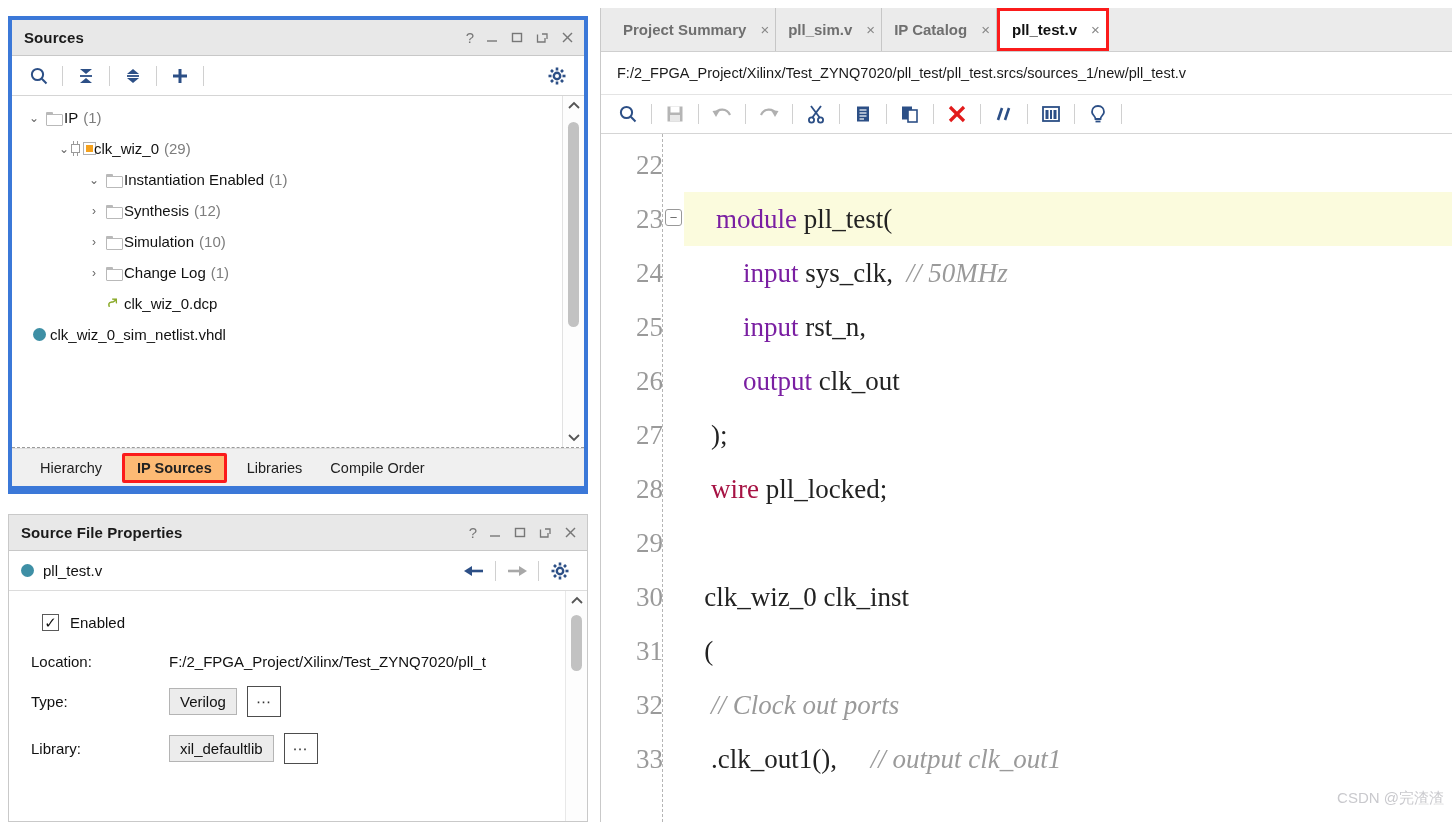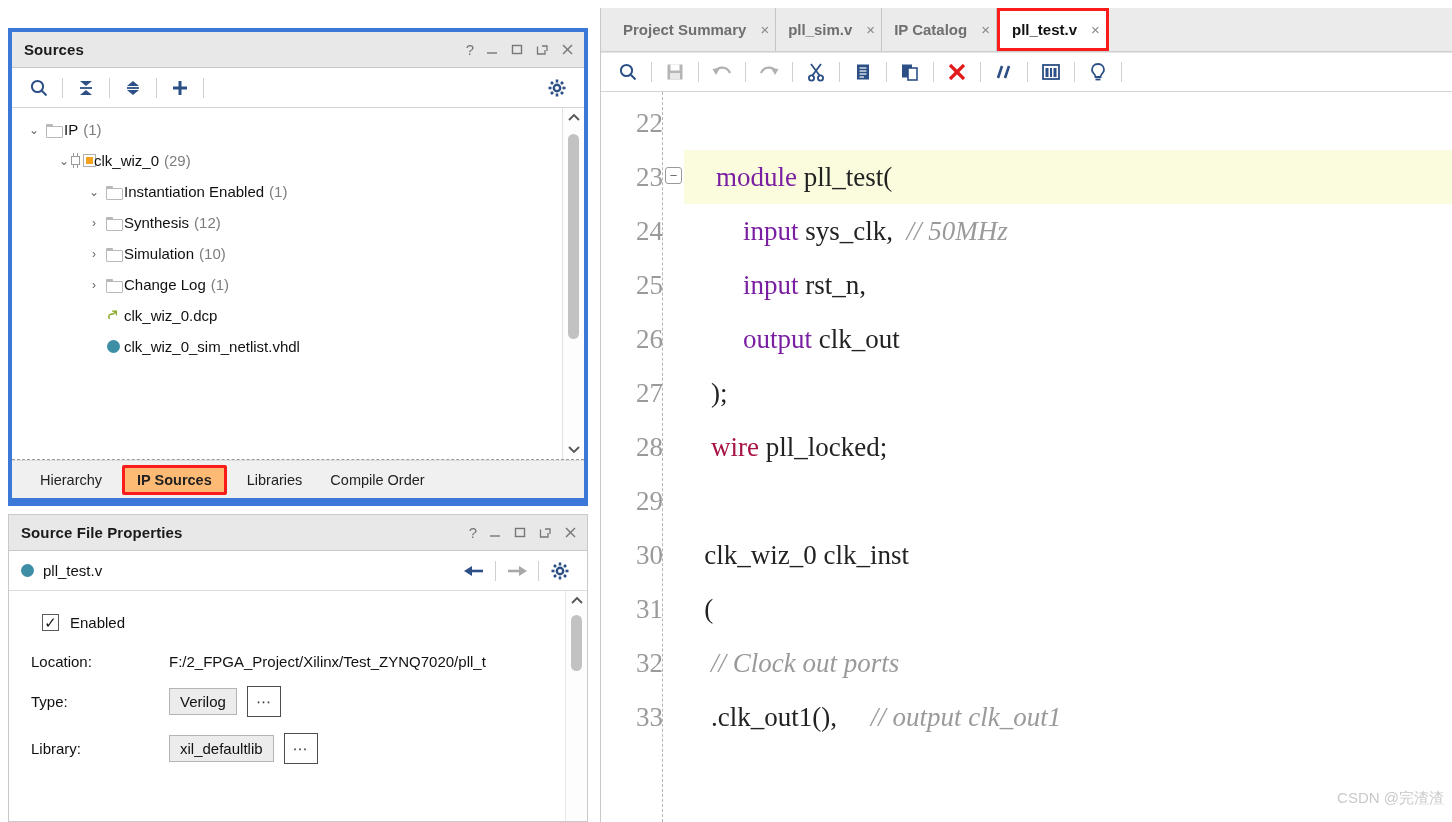--- a/index.html
+++ b/index.html
@@ -29,21 +29,21 @@
   .toolbar {
     height: 40px; background: #fff;
     border-bottom: 1px solid #d5d5d5;
     display: flex; align-items: center; padding: 0 10px;
   }
   .tb-ico { width: 34px; height: 26px; display: flex; align-items: center; justify-content: center; cursor: pointer; }
   .sep { width: 1px; height: 20px; background: #d0d0d0; margin: 0 6px; }
 
   
   #sources-panel {
-    position: absolute; left: 8px; top: 28px;
+    position: absolute; left: 8px; top: 16px;
     width: 580px; height: 478px;
     border: 4px solid #3b78d8;
     background: #fff;
     display: flex; flex-direction: column;
   }
   #sources-tree {
     flex: 1; position: relative; overflow: hidden;
     background: #fff; border-bottom: 1px dashed #9a9a9a;
   }
   .tree-scroll { position: absolute; inset: 0 22px 0 0; padding-top: 6px; }
@@ -355,21 +355,21 @@
             <span>Change Log</span>
             <span class="cnt">(1)</span>
           </div>
           <div class="tnode" style="padding-left: 74px;">
             <span class="arrow blank"></span>
             <span class="ico">
               <span class="dcp-ico"></span>
             </span>
             <span>clk_wiz_0.dcp</span>
           </div>
-          <div class="tnode" style="padding-left: 74px;">
+          <div class="tnode" style="">
             <span class="arrow blank"></span>
             <span class="ico">
               <span class="circ"></span>
             </span>
             <span>clk_wiz_0_sim_netlist.vhdl</span>
           </div>
         </div>
       <div class="tree-sb">
         <div class="sb-arrow">
           <svg width="14" height="10" viewBox="0 0 14 10">
@@ -517,20 +517,21 @@
           <span class="x">×</span>
         </div>
         <div class="etab-wrap sel">
           <div class="etab active">
             <span>pll_test.v</span>
             <span class="x">×</span>
           </div>
         </div>
       </div>
 
+    <div class="epath">F:/2_FPGA_Project/Xilinx/Test_ZYNQ7020/pll_test/pll_test.srcs/sources_1/new/pll_test.v</div>
 
     <div class="toolbar" style="border-top:1px solid #e4e4e4;">
       <div class="tb-ico">
         <svg width="20" height="20" viewBox="0 0 20 20">
           <circle cx="8.5" cy="8.5" r="5.6" fill="none" stroke="#2c4f86" stroke-width="2"></circle>
           <line x1="12.8" y1="12.8" x2="17.5" y2="17.5" stroke="#2c4f86" stroke-width="2"></line>
         </svg>
       </div>
       <div class="sep"></div>
       <div class="tb-ico">

